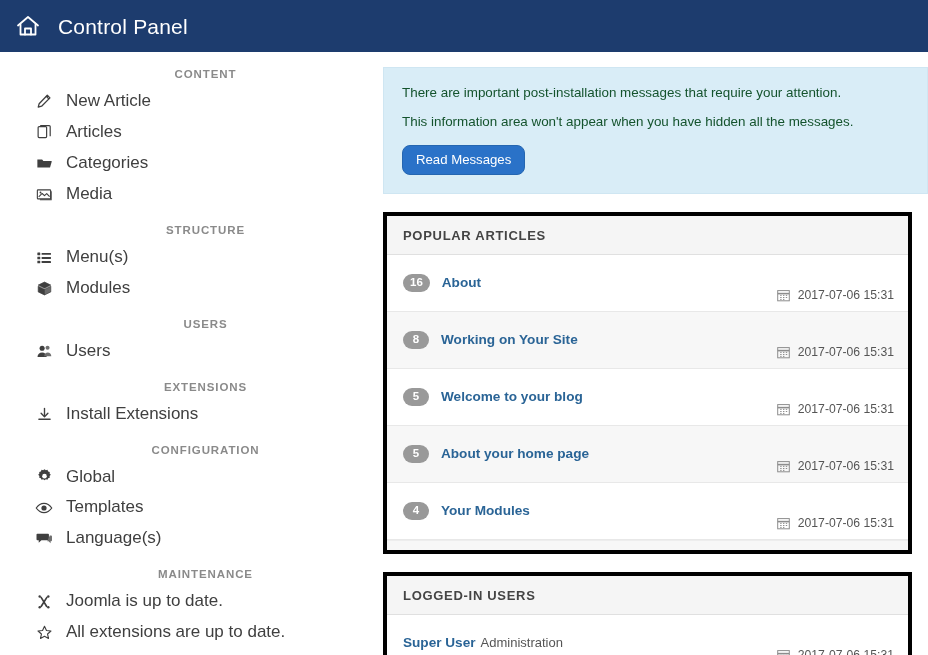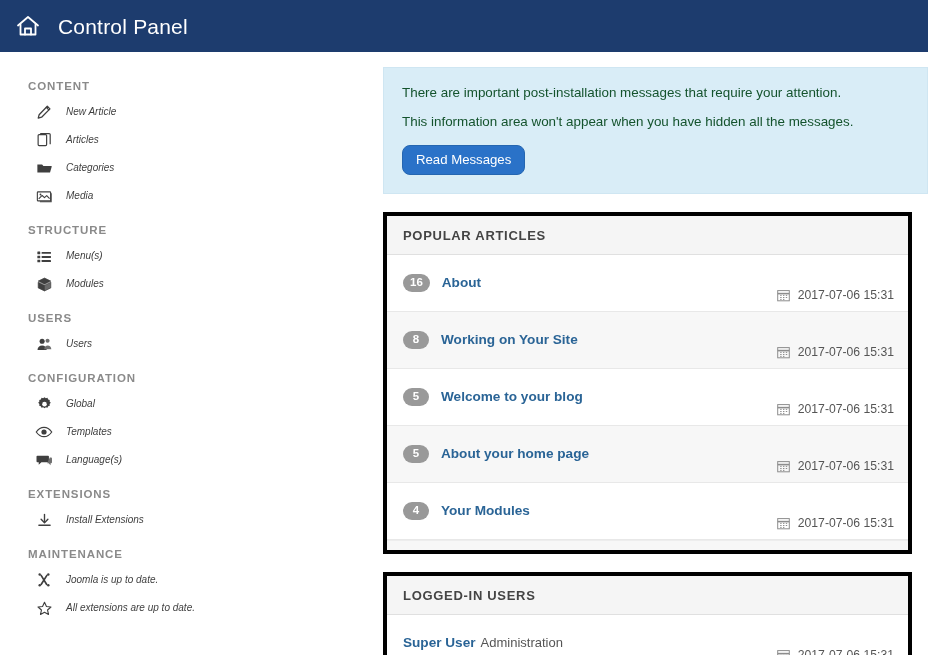--- a/index.html
+++ b/index.html
@@ -26,21 +26,21 @@
     color: #ffffff;
     font-size: 21px;
     font-weight: 400;
     margin-left: 16px;
     letter-spacing: .2px;
     line-height: 1;
   }
 
   
   .body-wrap { display: flex; align-items: flex-start; }
-  .sidebar { width: 383px; flex: 0 0 383px; padding-top: 16px; }
+  .sidebar { width: 383px; flex: 0 0 383px; padding-top: 4px; text-align: center; }
   .content { flex: 1 1 auto; padding-top: 15px; padding-right: 0px; }
 
   
   .sb-section { margin-bottom: 2px; }
   .sb-label {
     font-size: 11.5px;
     font-weight: 700;
     color: #8a8a8a;
     letter-spacing: .9px;
     padding: 12px 0 6px 28px;
@@ -55,24 +55,23 @@
   }
   .sb-ico {
     width: 20px; height: 20px;
     flex: 0 0 20px;
     display: flex; align-items: center; justify-content: center;
     color: #3f3f3f;
   }
   .sb-ico svg { display:block; }
   .sb-text {
     margin-left: 12px;
-    font-size: 10px;
+    font-size: 17px;
     color: #3f3f3f;
     line-height: 1.35;
-    font-style: italic;
   }
 
   
   .alert {
     background: #d9edf7;
     border: 1px solid #cfe6f2;
     padding: 16px 20px 18px 18px;
     margin: 0 0 18px 0;
   }
   .alert h3 {
@@ -286,65 +285,65 @@
               <path d="M1.8 16.4 c0-3.3 2.4-5.2 5.4-5.2 s5.4 1.9 5.4 5.2 Z"></path>
               <circle cx="13.6" cy="5.6" r="2.4" fill="#6f6f6f"></circle>
               <path d="M9.6 15.6 c0.2-2.9 2.1-4.4 4.2-4.4 c2.3 0 4.2 1.6 4.2 4.4 Z" fill="#6f6f6f"></path>
             </svg>
           </span>
           <span class="sb-text">Users</span>
         </div>
       </div>
 
       <div class="sb-section">
-        <div class="sb-label">CONFIGURATION</div>
-
-        <div class="sb-item">
-          <span class="sb-ico">
-            <svg viewBox="0 0 20 20" width="17" height="17" fill="#3f3f3f">
-              <path d="M10 1.6 l1.6 1.1 1.9-.5 .8 1.8 1.9 .6 -.2 2 1.4 1.4 -1.4 1.4 .2 2 -1.9 .6 -.8 1.8 -1.9-.5 -1.6 1.1 -1.6-1.1 -1.9 .5 -.8-1.8 -1.9-.6 .2-2 -1.4-1.4 1.4-1.4 -.2-2 1.9-.6 .8-1.8 1.9 .5 Z"></path>
-              <circle cx="10" cy="9.6" r="2.7" fill="#ffffff"></circle>
-            </svg>
-          </span>
-          <span class="sb-text">Global</span>
-        </div>
-
-        <div class="sb-item">
-          <span class="sb-ico">
-            <svg viewBox="0 0 20 20" width="18" height="18" fill="none" stroke="#3f3f3f" stroke-width="1.3">
-              <path d="M1.4 10 C4 6.2 7 4.8 10 4.8 C13 4.8 16 6.2 18.6 10 C16 13.8 13 15.2 10 15.2 C7 15.2 4 13.8 1.4 10 Z"></path>
-              <circle cx="10" cy="10" r="2.9" fill="#3f3f3f" stroke="none"></circle>
-            </svg>
-          </span>
-          <span class="sb-text">Templates</span>
-        </div>
-
-        <div class="sb-item">
-          <span class="sb-ico">
-            <svg viewBox="0 0 20 20" width="17" height="17" fill="#3f3f3f">
-              <path d="M1.6 4.4 h12.6 a1 1 0 0 1 1 1 v5.6 a1 1 0 0 1-1 1 H6.4 L3.2 15 v-3 H1.6 a1 1 0 0 1-1-1 V5.4 a1 1 0 0 1 1-1 Z"></path>
-              <path d="M16.2 6.6 h1.6 a1 1 0 0 1 1 1 v4.6 a1 1 0 0 1-1 1 h-.6 v2.4 l-2.4-2.4 h-1.6" fill="#6f6f6f"></path>
-            </svg>
-          </span>
-          <span class="sb-text">Language(s)</span>
-        </div>
-      </div>
-
-      <div class="sb-section">
         <div class="sb-label">EXTENSIONS</div>
 
         <div class="sb-item">
           <span class="sb-ico">
             <svg viewBox="0 0 20 20" width="17" height="17" fill="none" stroke="#3f3f3f" stroke-width="1.6" stroke-linecap="round" stroke-linejoin="round">
               <path d="M10 3 V12.2"></path>
               <path d="M6 8.6 L10 12.6 L14 8.6"></path>
               <path d="M3.4 15.6 H16.6"></path>
             </svg>
           </span>
           <span class="sb-text">Install Extensions</span>
+        </div>
+      </div>
+
+      <div class="sb-section">
+        <div class="sb-label">CONFIGURATION</div>
+
+        <div class="sb-item">
+          <span class="sb-ico">
+            <svg viewBox="0 0 20 20" width="17" height="17" fill="#3f3f3f">
+              <path d="M10 1.6 l1.6 1.1 1.9-.5 .8 1.8 1.9 .6 -.2 2 1.4 1.4 -1.4 1.4 .2 2 -1.9 .6 -.8 1.8 -1.9-.5 -1.6 1.1 -1.6-1.1 -1.9 .5 -.8-1.8 -1.9-.6 .2-2 -1.4-1.4 1.4-1.4 -.2-2 1.9-.6 .8-1.8 1.9 .5 Z"></path>
+              <circle cx="10" cy="9.6" r="2.7" fill="#ffffff"></circle>
+            </svg>
+          </span>
+          <span class="sb-text">Global</span>
+        </div>
+
+        <div class="sb-item">
+          <span class="sb-ico">
+            <svg viewBox="0 0 20 20" width="18" height="18" fill="none" stroke="#3f3f3f" stroke-width="1.3">
+              <path d="M1.4 10 C4 6.2 7 4.8 10 4.8 C13 4.8 16 6.2 18.6 10 C16 13.8 13 15.2 10 15.2 C7 15.2 4 13.8 1.4 10 Z"></path>
+              <circle cx="10" cy="10" r="2.9" fill="#3f3f3f" stroke="none"></circle>
+            </svg>
+          </span>
+          <span class="sb-text">Templates</span>
+        </div>
+
+        <div class="sb-item">
+          <span class="sb-ico">
+            <svg viewBox="0 0 20 20" width="17" height="17" fill="#3f3f3f">
+              <path d="M1.6 4.4 h12.6 a1 1 0 0 1 1 1 v5.6 a1 1 0 0 1-1 1 H6.4 L3.2 15 v-3 H1.6 a1 1 0 0 1-1-1 V5.4 a1 1 0 0 1 1-1 Z"></path>
+              <path d="M16.2 6.6 h1.6 a1 1 0 0 1 1 1 v4.6 a1 1 0 0 1-1 1 h-.6 v2.4 l-2.4-2.4 h-1.6" fill="#6f6f6f"></path>
+            </svg>
+          </span>
+          <span class="sb-text">Language(s)</span>
         </div>
       </div>
 
       <div class="sb-section">
         <div class="sb-label">MAINTENANCE</div>
 
         <div class="sb-item">
           <span class="sb-ico">
             <svg viewBox="0 0 20 20" width="16" height="16" fill="none" stroke="#3f3f3f" stroke-width="2.1" stroke-linecap="round">
               <path d="M6.4 4.2 L13.4 15.6"></path>

